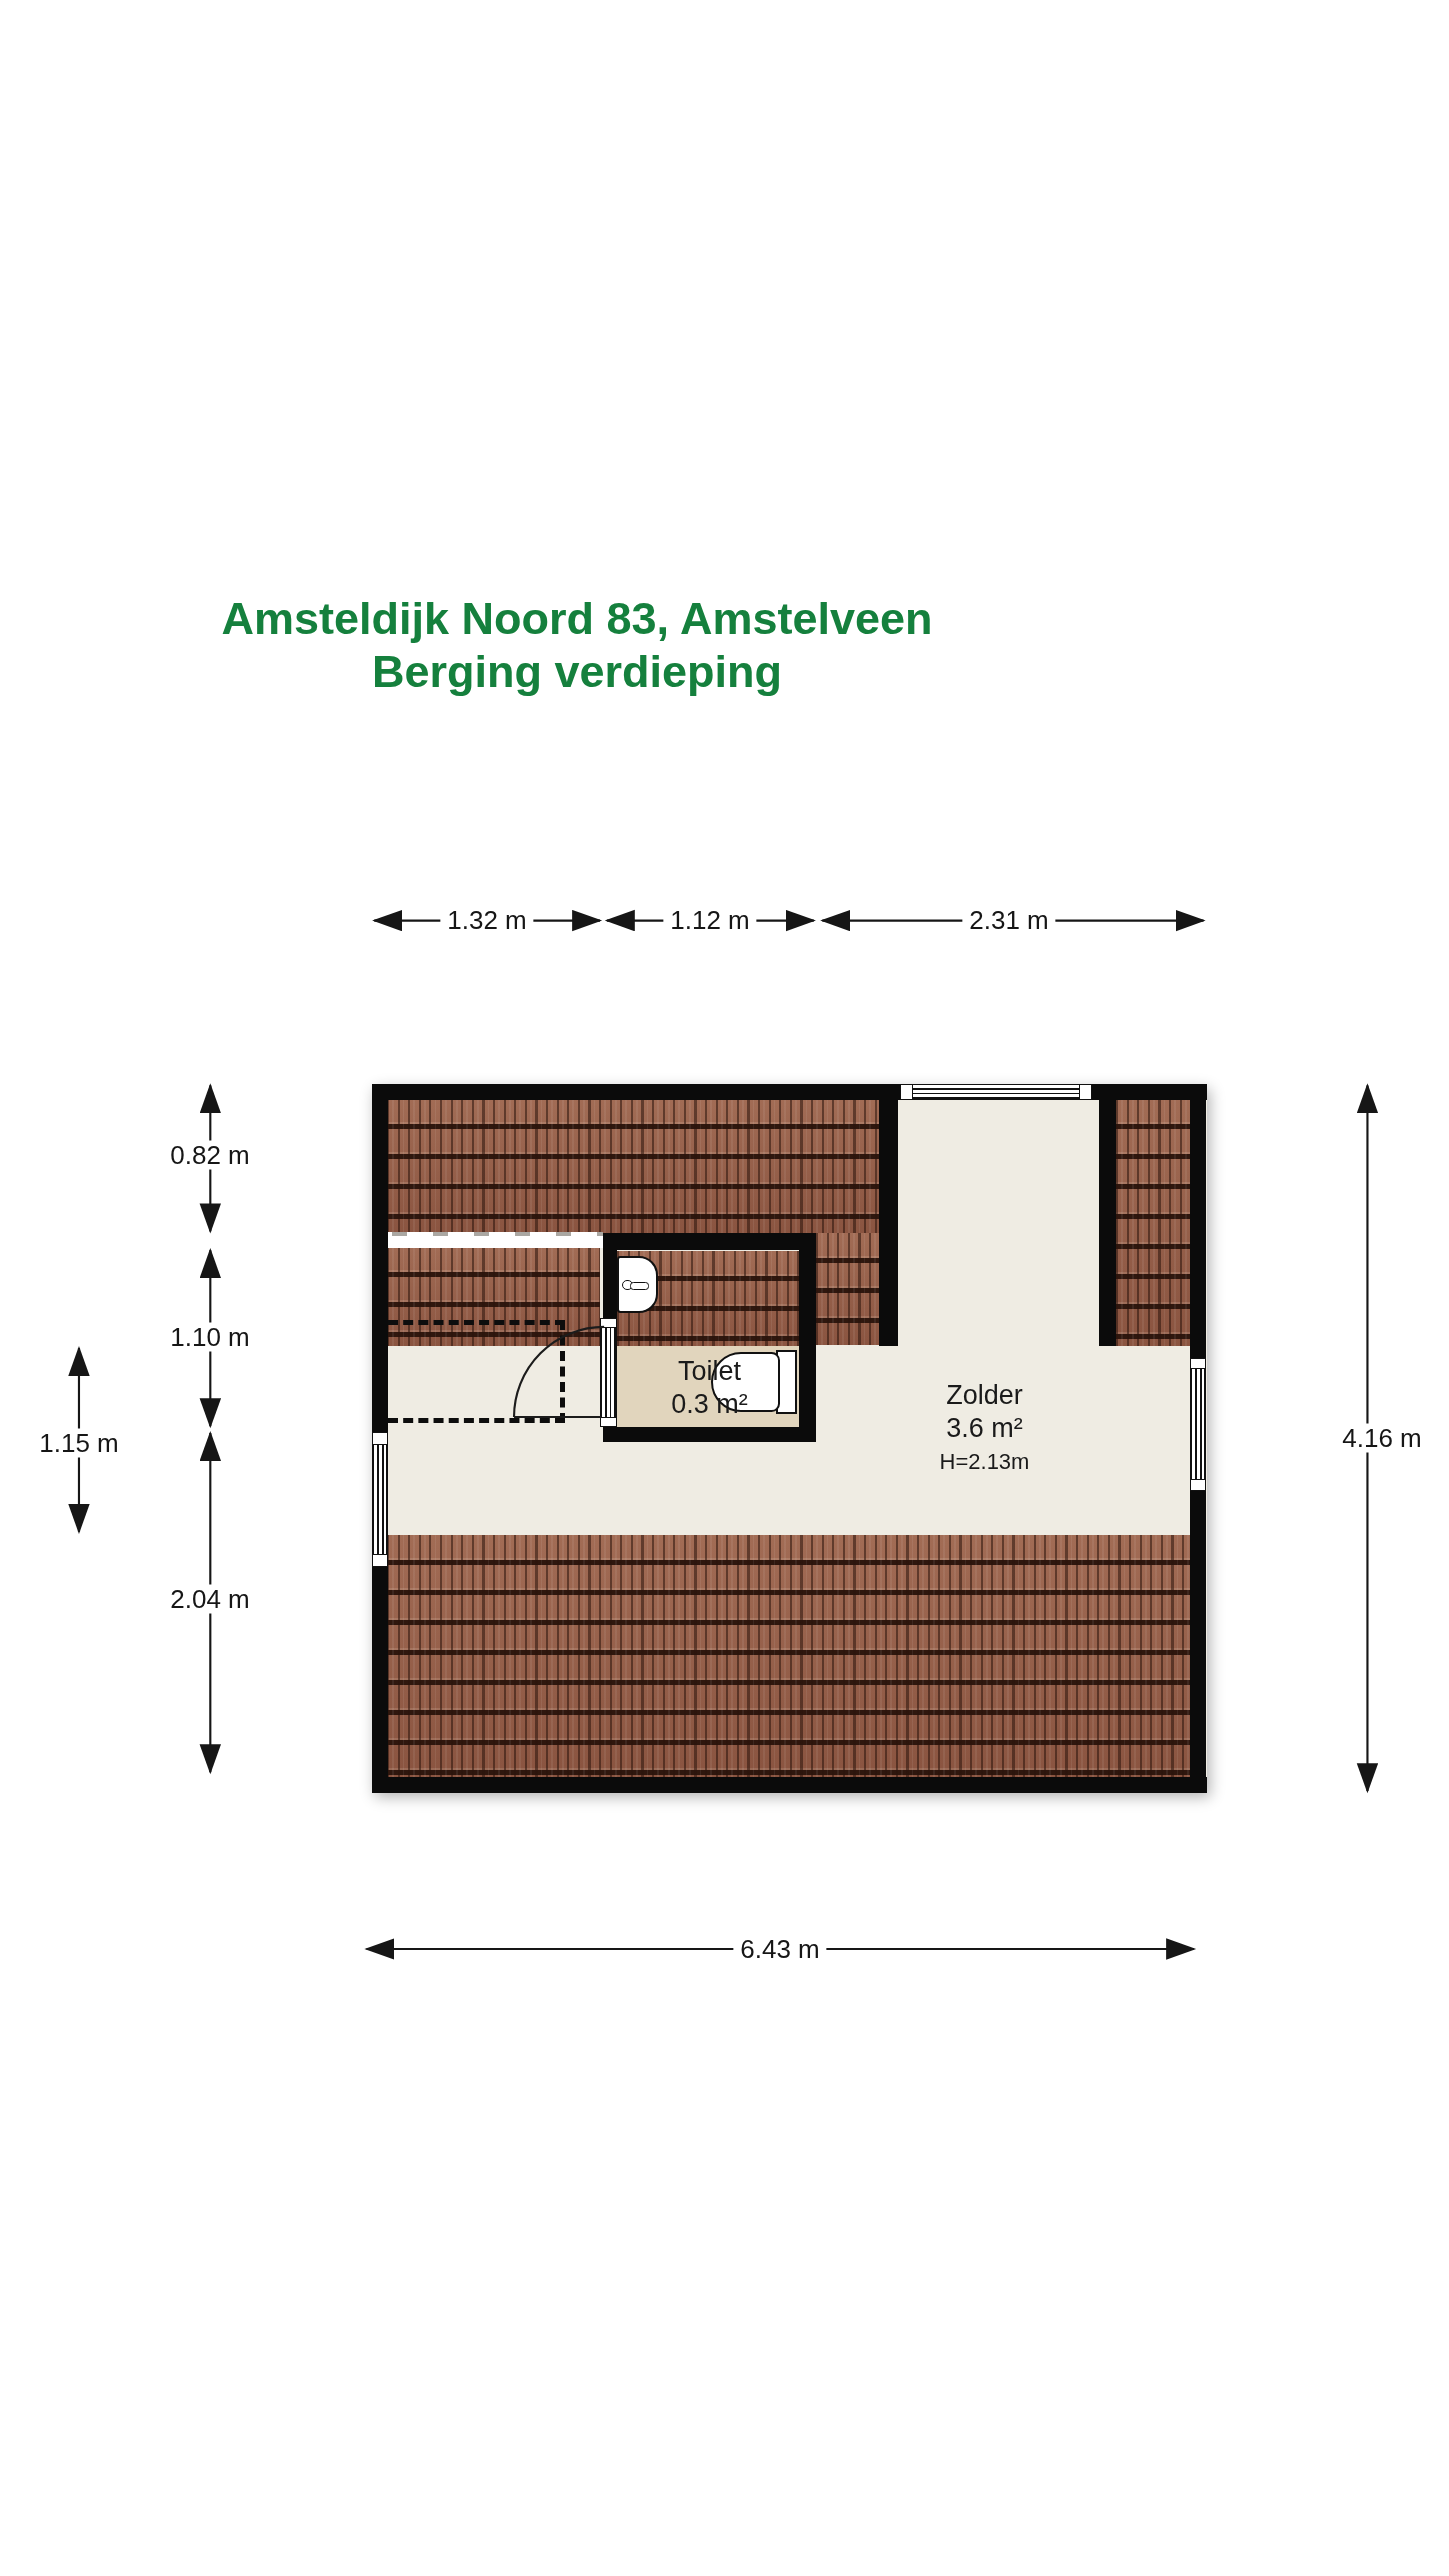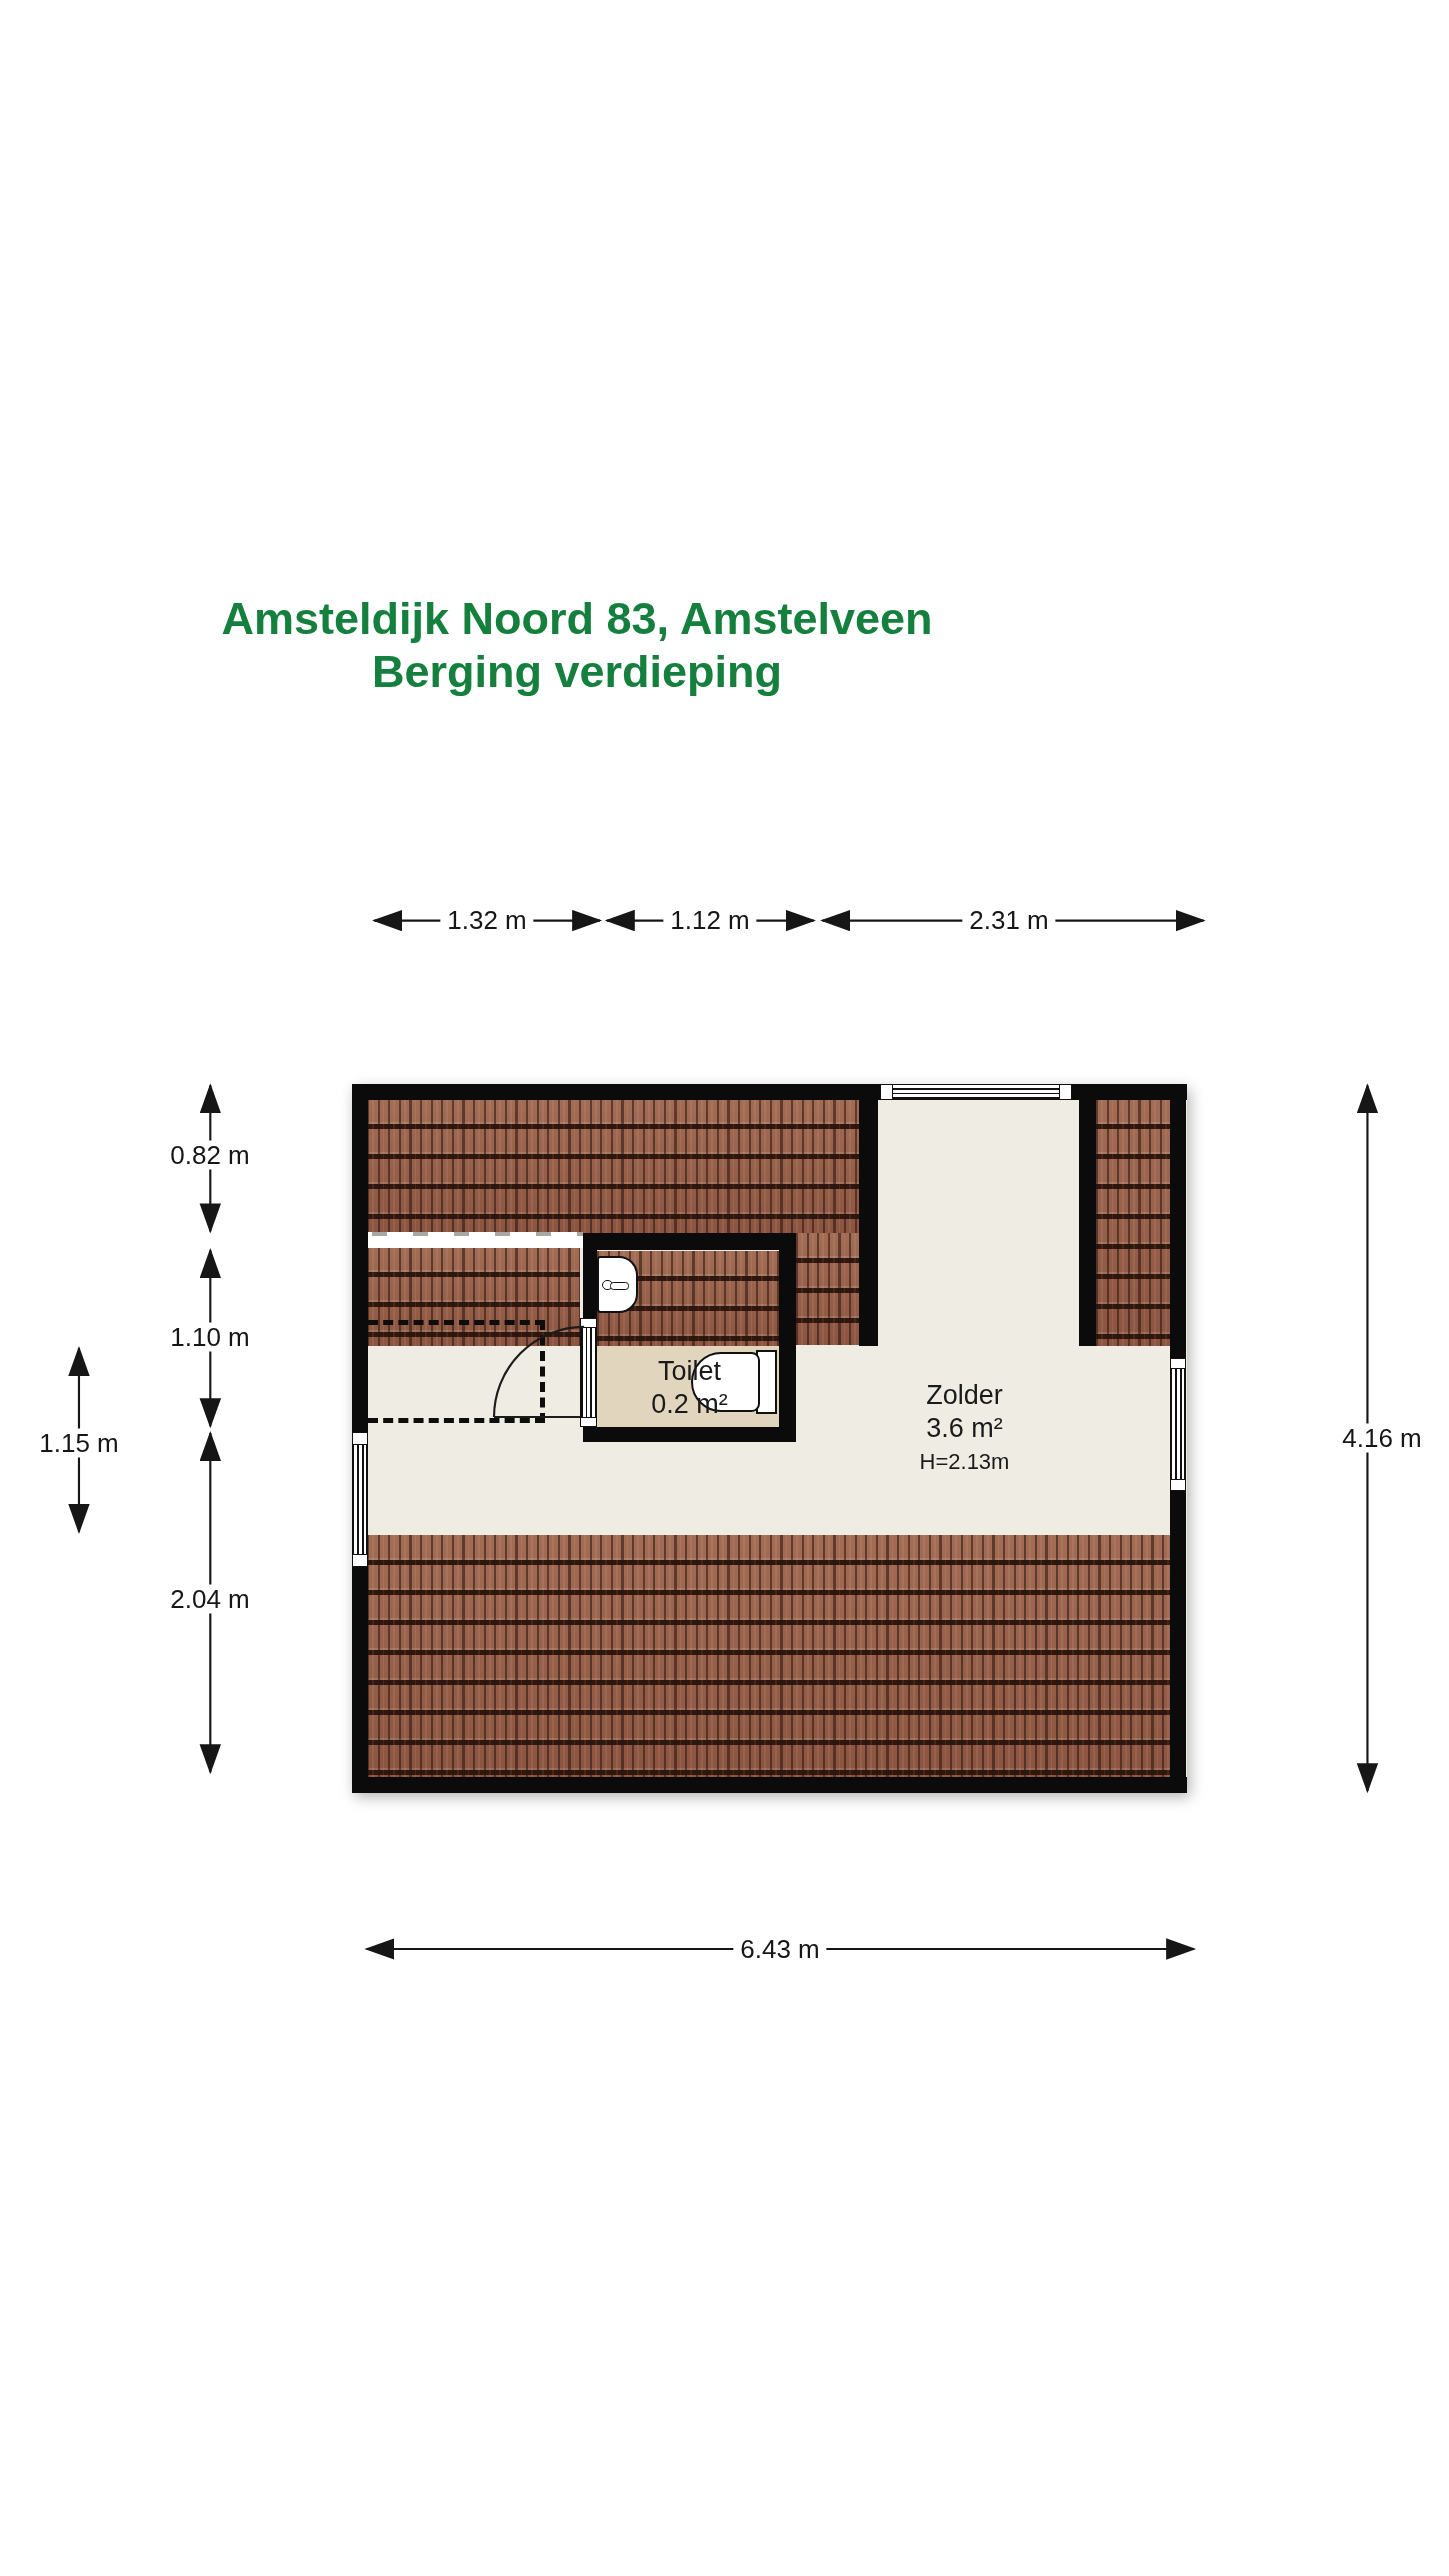--- a/index.html
+++ b/index.html
@@ -4,21 +4,21 @@
 <style>
   html,body{margin:0;padding:0;background:#ffffff;}
   .page{position:relative;width:1449px;height:2576px;background:#ffffff;overflow:hidden;
         font-family:"Liberation Sans", sans-serif;color:#111;}
 
   
   .title{position:absolute;left:199px;top:592px;width:756px;text-align:center;
          font-weight:bold;font-size:45px;line-height:53px;color:#15803d;}
 
   
-  .plan{position:absolute;left:352px;top:1084px;width:835px;height:708px;
+  .plan{position:absolute;left:372px;top:1084px;width:835px;height:708px;
         background:#efece3;box-shadow:3.4px 5.2px 13.7px rgba(0,0,0,.30);}
   .wall{position:absolute;background:#0b0b0b;}
 
   
   .tiles{position:absolute;background-color:#99614a;
     background-image:
       repeating-linear-gradient(90deg, rgba(42,19,11,.55) 0 2.1px, rgba(0,0,0,0) 2.1px 5.2px,
         rgba(255,255,255,.07) 5.2px 6.9px, rgba(0,0,0,0) 6.9px 10.6px),
       repeating-linear-gradient(180deg, rgba(0,0,0,0) 0 23px, rgba(255,235,215,.14) 23px 25px,
         #2f170e 25px 30px),
@@ -141,21 +141,21 @@
       <div class="faucet-c"></div>
       <div class="faucet-b"></div>
     </div>
     <div style="position:absolute;left:339px;top:266px;width:86px;height:64px;">
       <div class="wc-tank"></div>
       <div class="wc-bowl"></div>
     </div>
 
     <div class="room-label" style="left:231px;top:271px;width:213px;">
       <div class="l1">Toilet</div>
-      <div class="l2">0.2 m²</div>
+      <div class="l2">0.3 m²</div>
     </div>
     <div class="room-label" style="left:501px;top:295px;width:223px;">
       <div class="l1">Zolder</div>
       <div class="l2">3.6 m²</div>
       <div class="l3">H=2.13m</div>
     </div>
   </div>
 
   <svg class="overlay" width="1449" height="2576" viewBox="0 0 1688 3000">
     <defs>

